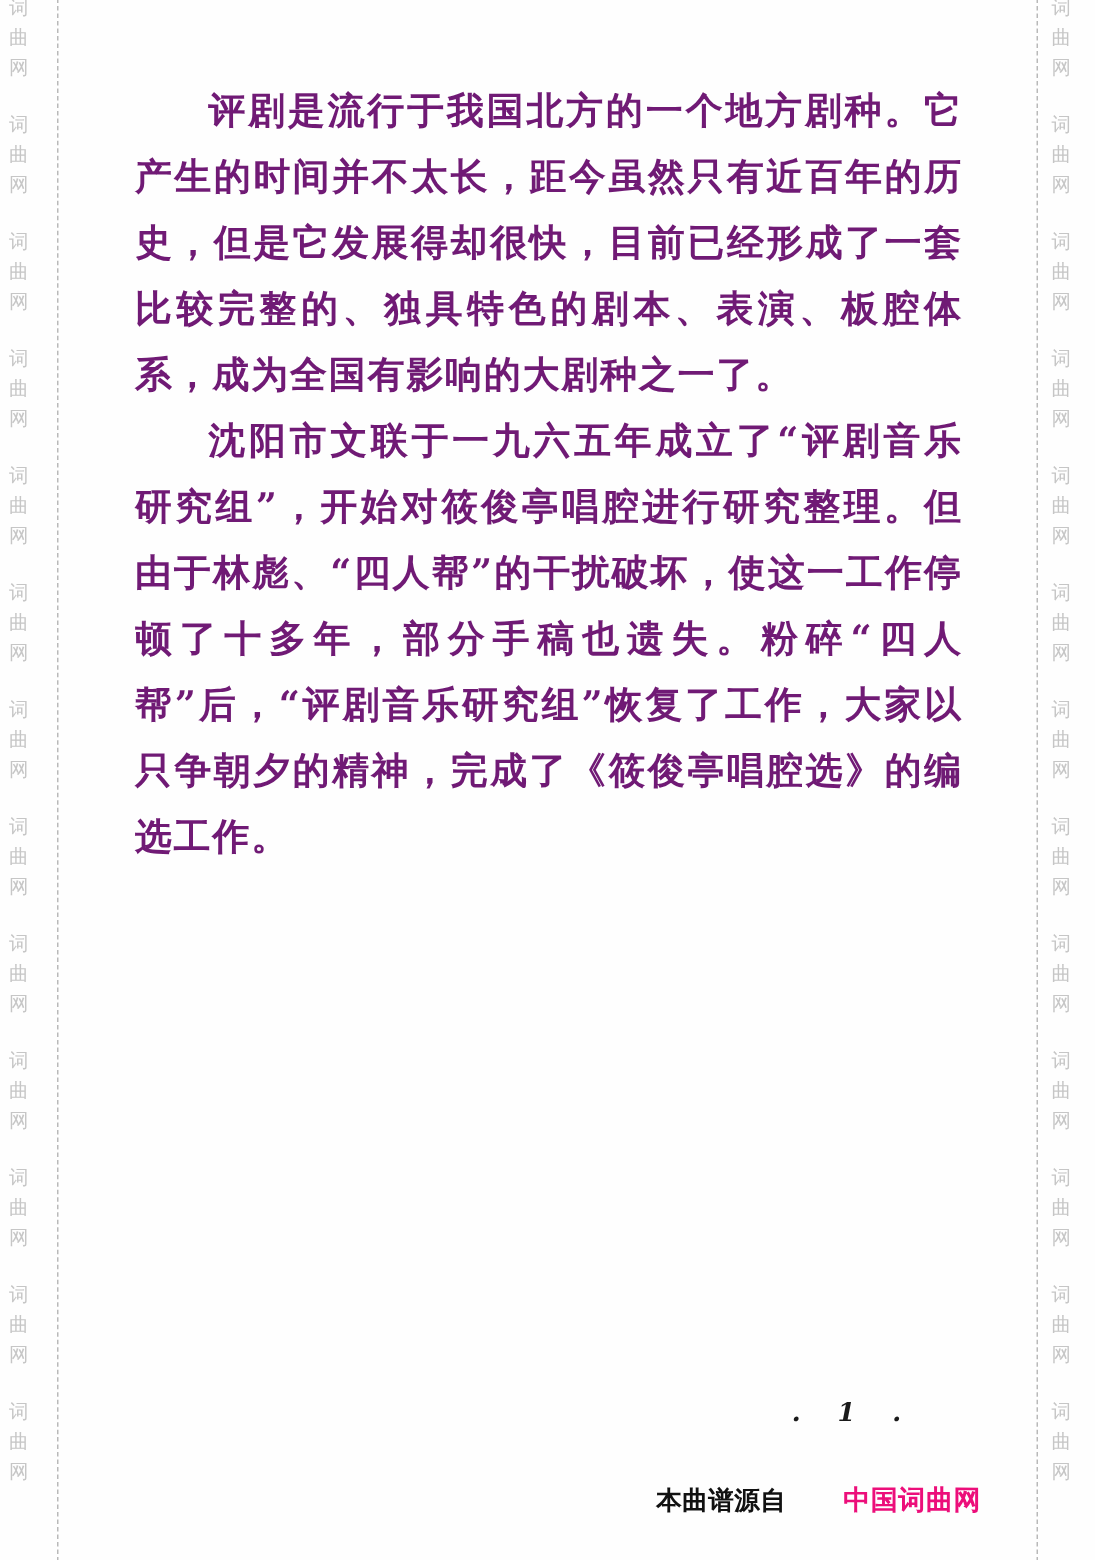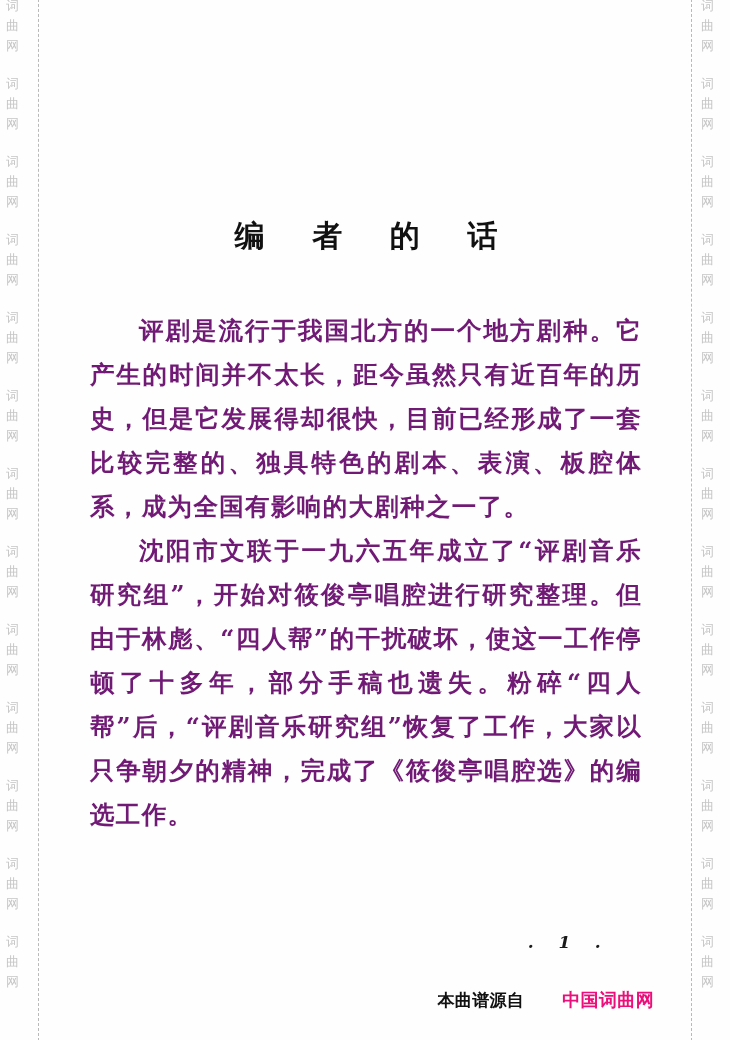--- a/index.html
+++ b/index.html
@@ -283,21 +283,20 @@
         </div>
         <div class="wm-group">
           <span class="wm-char" style="color: rgb(198, 198, 198);">词</span>
           <span class="wm-char" style="color: rgb(198, 198, 198);">曲</span>
           <span class="wm-char" style="color: rgb(198, 198, 198);">网</span>
         </div>
       </div>
   </div>
 
   <div class="content">
-    <h1 class="doc-title">编 者 的 话</h1>
 
     <div class="body-text">
         <p class="para">评剧是流行于我国北方的一个地方剧种。它产生的时间并不太长，距今虽然只有近百年的历史，但是它发展得却很快，目前已经形成了一套比较完整的、独具特色的剧本、表演、板腔体系，成为全国有影响的大剧种之一了。</p>
         <p class="para">沈阳市文联于一九六五年成立了“评剧音乐研究组”，开始对筱俊亭唱腔进行研究整理。但由于林彪、“四人帮”的干扰破坏，使这一工作停顿了十多年，部分手稿也遗失。粉碎“四人帮”后，“评剧音乐研究组”恢复了工作，大家以只争朝夕的精神，完成了《筱俊亭唱腔选》的编选工作。</p>
       </div>
   </div>
 
   <div class="page-number">. 1 .</div>
 
   <div class="footer">

